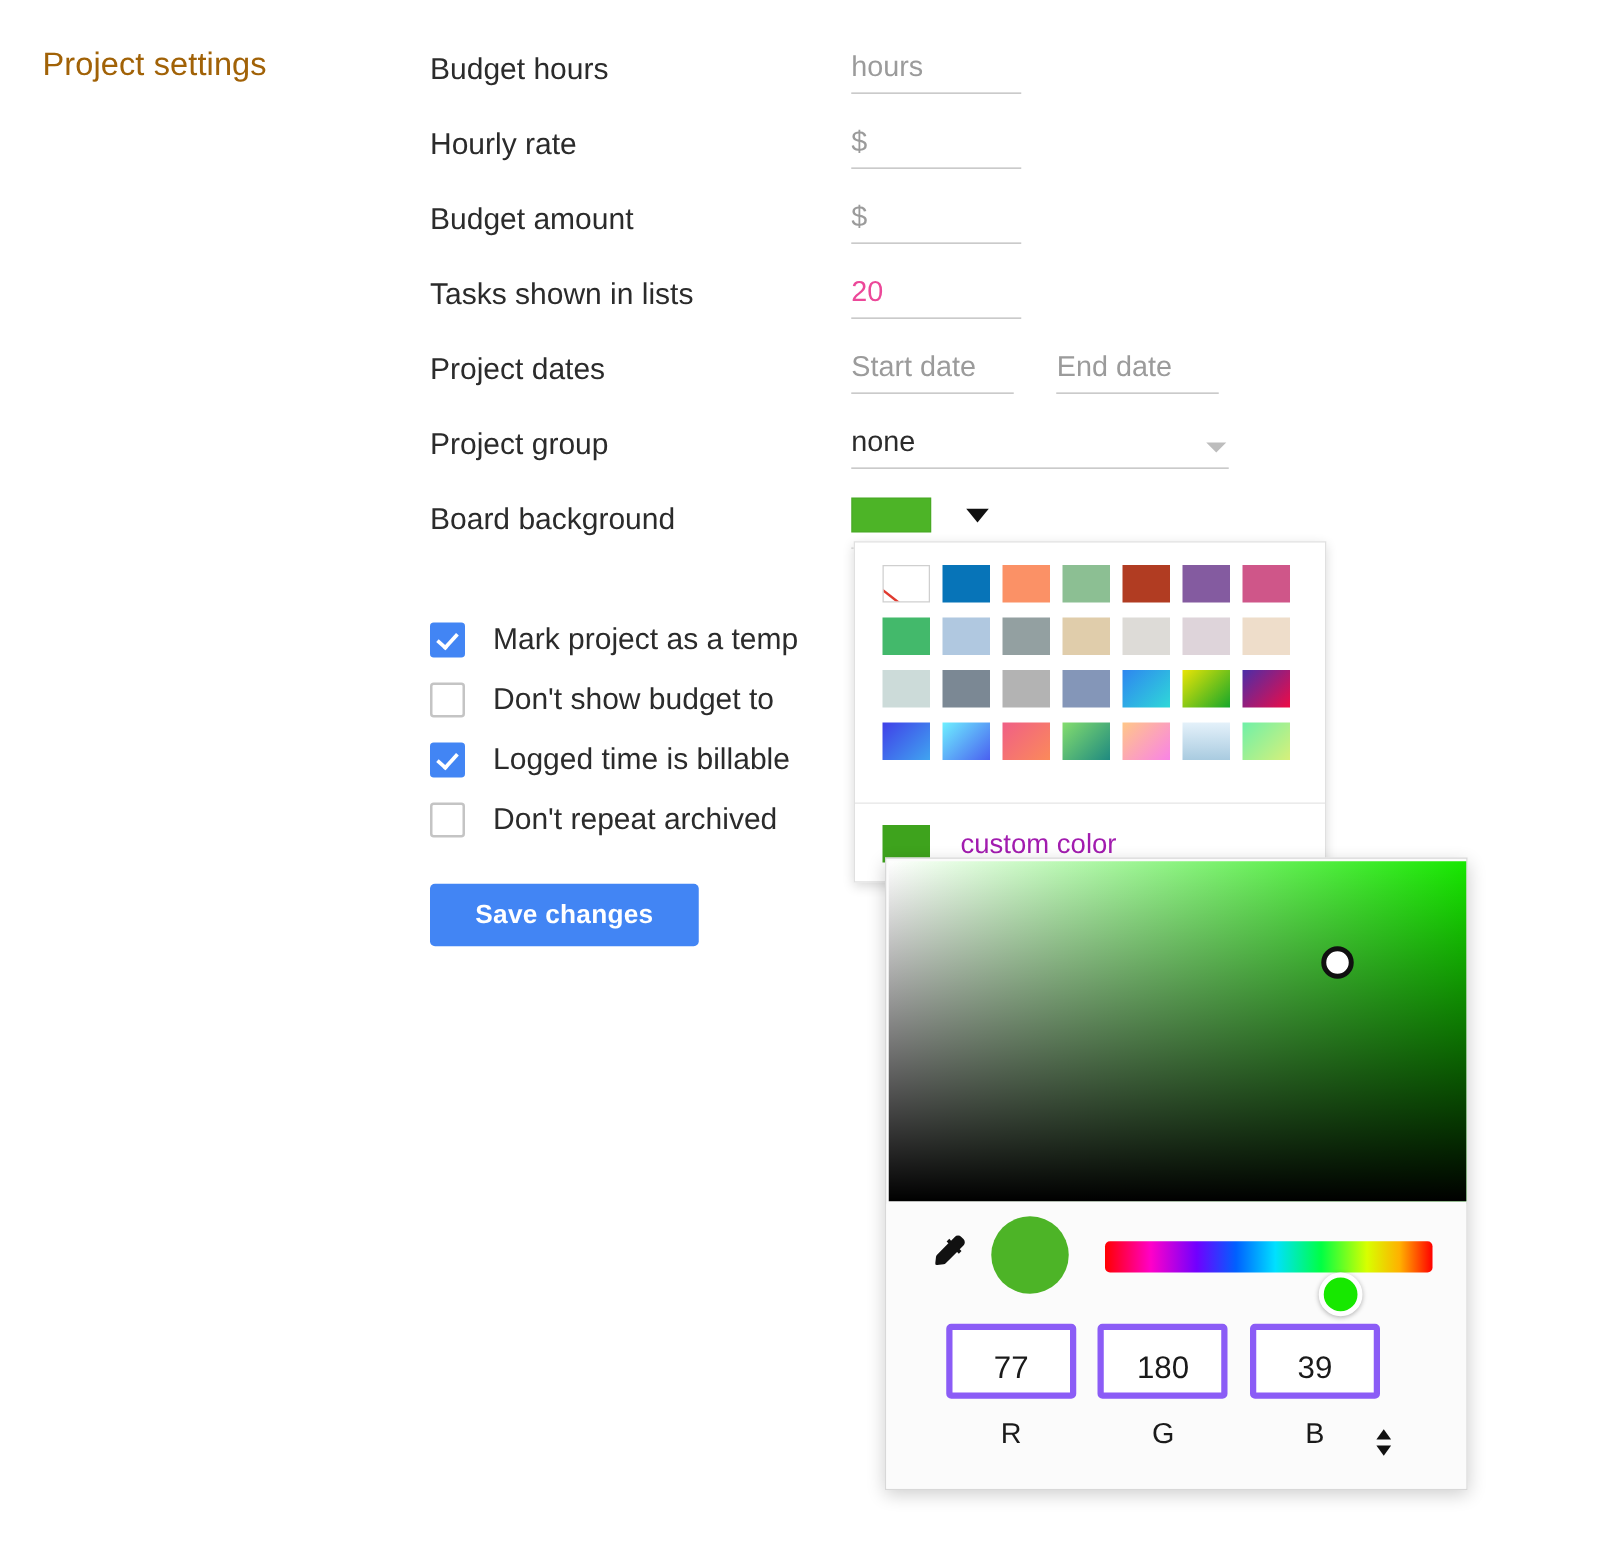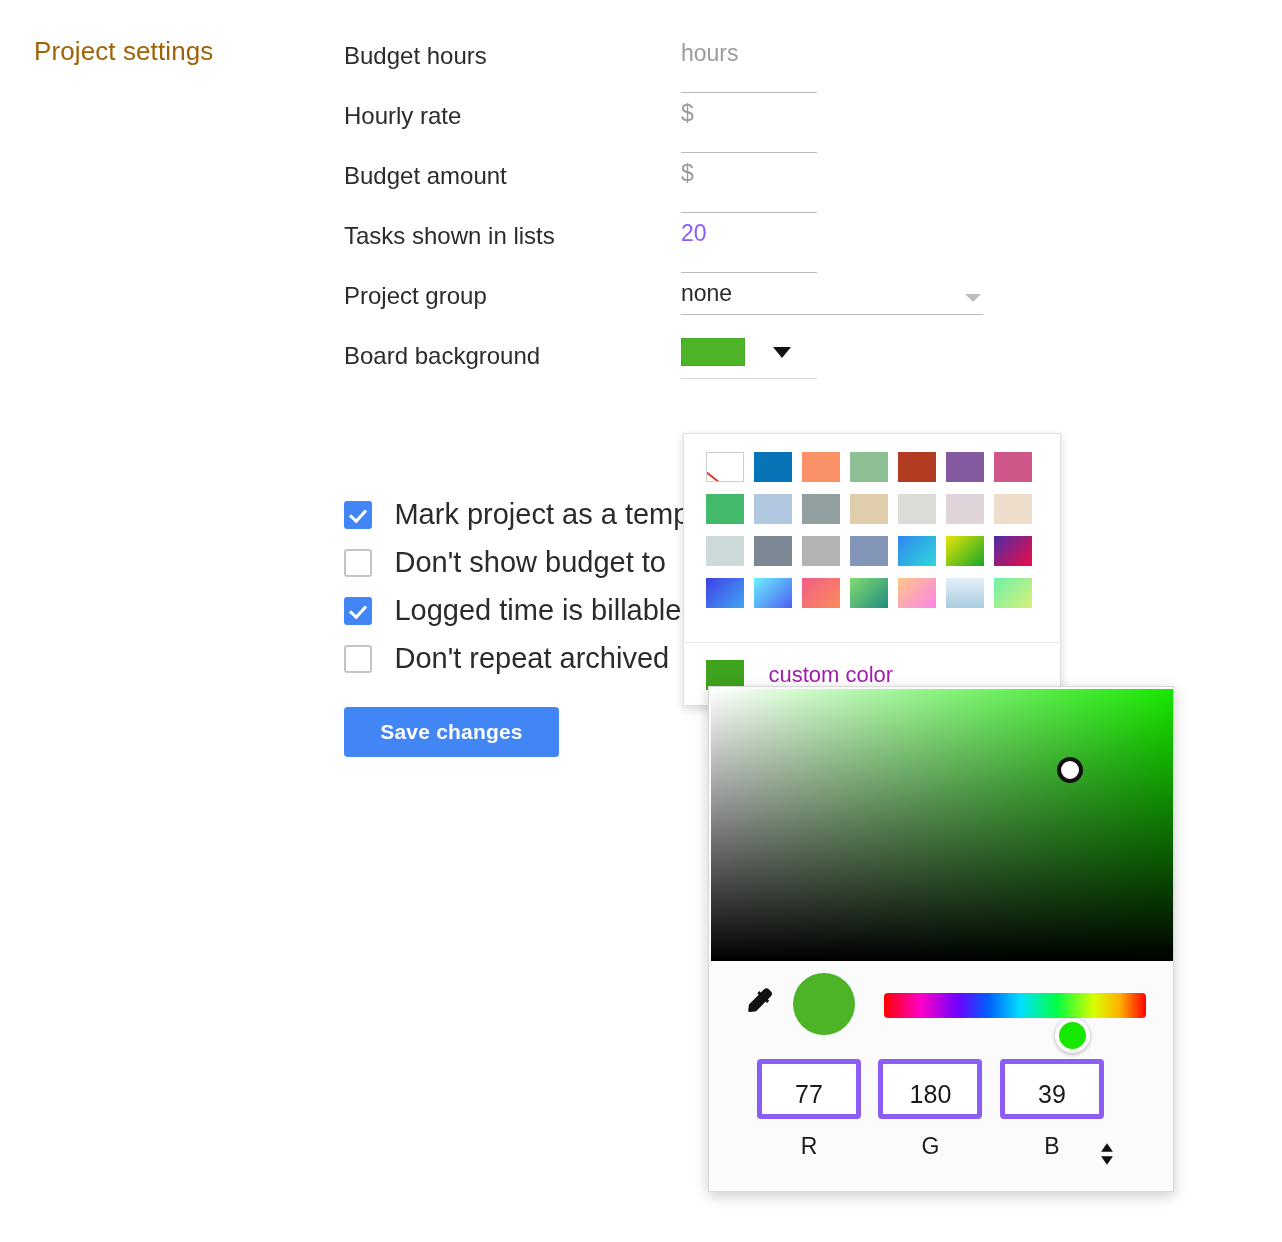--- a/index.html
+++ b/index.html
@@ -52,22 +52,22 @@
     left: 337px;
     top: 0;
   }
   .underline-field {
     border: none;
     border-bottom: 1px solid #b9b9b9;
     outline: none;
     background: transparent;
     font-family: "Liberation Sans", sans-serif;
     font-size: 23px;
-    color: #8b5cf6;
-    padding: 0 0 24px 0;
+    color: #ec4899;
+    padding: 0 0 6px 0;
     width: 136px;
     height: 30px;
     line-height: 30px;
     box-sizing: content-box;
   }
   .underline-field::placeholder { color: #9b9b9b; opacity: 1; }
   .date-field { width: 130px; }
   .date-field.second { margin-left: 30px; }
   .select-row { position: relative; width: 302px; }
   .select-field {
@@ -144,21 +144,21 @@
     left: 7px; top: 3px;
     width: 7px; height: 13px;
     border: solid #ffffff;
     border-width: 0 3px 3px 0;
     transform: rotate(42deg);
   }
   .check-label {
     display: inline-block;
     vertical-align: middle;
     margin-left: 18px;
-    font-size: 29px;
+    font-size: 24px;
     color: #2b2b2b;
   }
 
   .save-button {
     position: absolute;
     left: 344px;
     top: 707px;
     width: 215px;
     height: 50px;
     background: #4285f4;
@@ -395,20 +395,27 @@
     </div>
   </div>
 
   <div class="form-row">
     <div class="form-label">Tasks shown in lists</div>
     <div class="field-wrap">
       <input class="underline-field" type="text" value="20" style="">
     </div>
   </div>
 
+  <div class="form-row">
+    <div class="form-label">Project dates</div>
+    <div class="field-wrap">
+      <input class="underline-field date-field" type="text" placeholder="Start date" style="">
+      <input class="underline-field date-field second" type="text" placeholder="End date" style="">
+    </div>
+  </div>
 
   <div class="form-row">
     <div class="form-label">Project group</div>
     <div class="field-wrap">
       <div class="select-row">
         <div class="select-field">none</div>
         <span class="select-caret"></span>
       </div>
     </div>
   </div>

